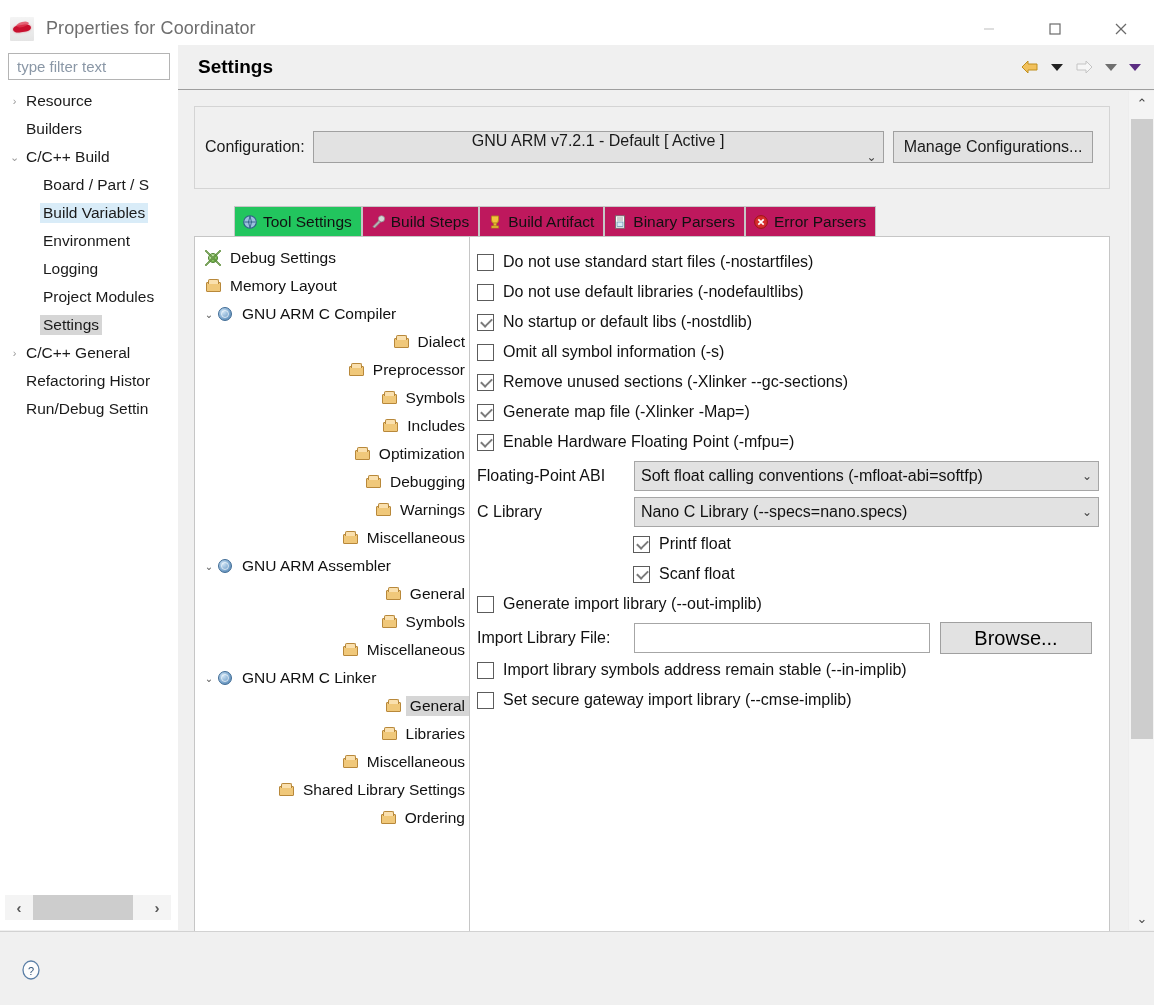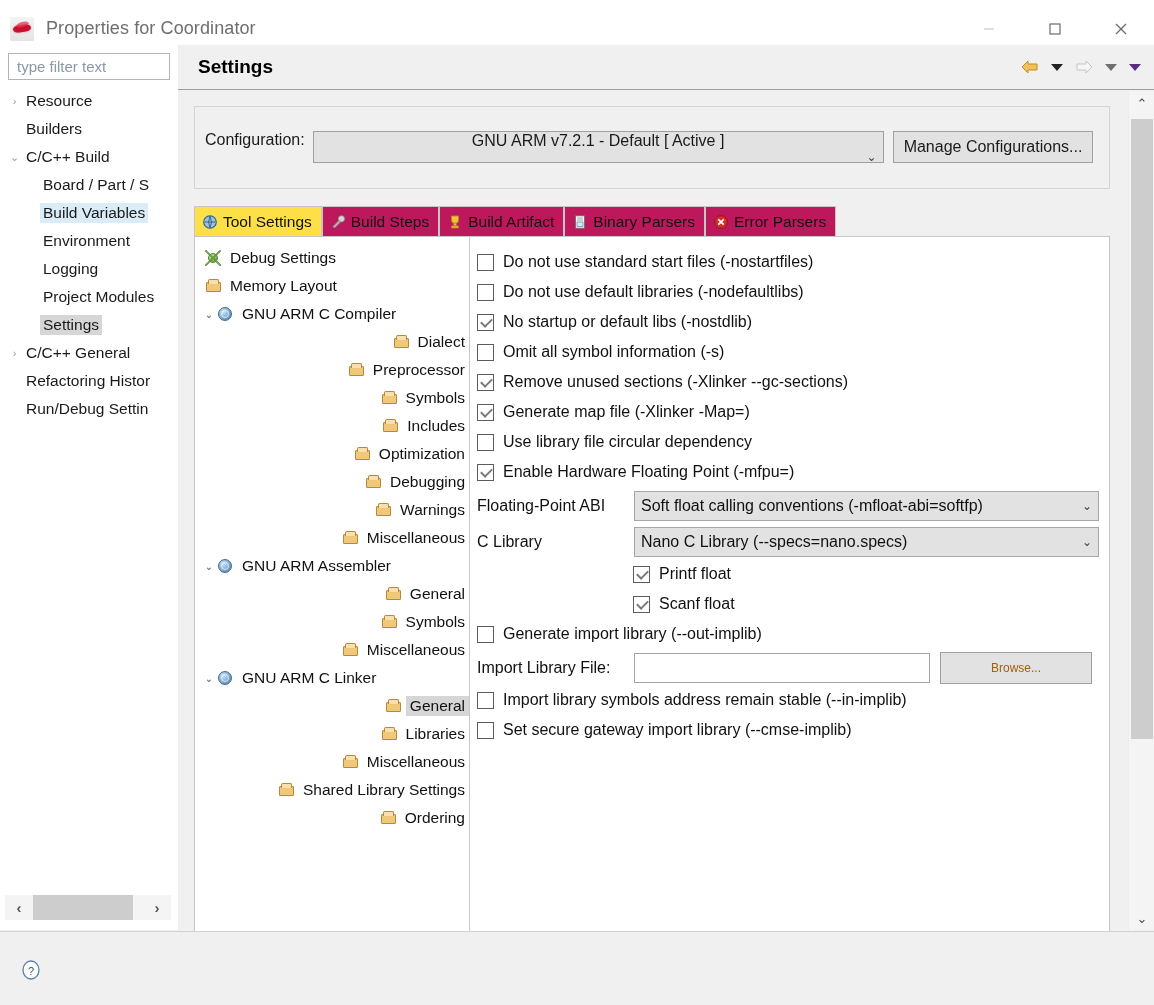--- a/index.html
+++ b/index.html
@@ -149,21 +149,21 @@
   
   .cfgbox {
     position: absolute; left: 16px; top: 15px;
     width: 916px; height: 83px;
     border: 1px solid #d4d4d4;
     background: #f0f0f0;
     box-sizing: border-box;
   }
   .cfgrow {
     position: absolute; left: 10px; top: 24px;
-    display: flex; align-items: flex-start;
+    display: flex; align-items: center;
   }
   .cfglabel { font-size: 16px; color: #1a1a1a; }
   .cfgselect {
     margin-left: 8px;
     width: 571px; height: 32px;
     border: 1px solid #a0a0a0;
     background: #e2e2e2;
     box-sizing: border-box;
     display: flex; align-items: center;
     padding: 0 6px;
@@ -195,21 +195,21 @@
     height: 31px; box-sizing: border-box;
     display: flex; align-items: center;
     padding: 0 9px 0 7px;
     font-size: 15.5px; color: #111;
     border: 1px solid #c6c6c6;
     border-bottom: none;
     background: #be185d;
     white-space: nowrap;
     gap: 5px;
   }
-  .tab.active { background: #fde047; border-color: #c6c6c6; }
+  .tab.active { background: #22c55e; border-color: #c6c6c6; margin-left: 40px; }
   .tabico { width: 16px; height: 16px; flex: 0 0 16px; position: relative; }
 
   
   .content {
     position: absolute; left: 16px; top: 145px;
     width: 916px; height: 778px;
     background: #ffffff;
     border: 1px solid #c6c6c6;
     box-sizing: border-box;
     display: flex;
@@ -346,21 +346,21 @@
     font-size: 16px; color: #111;
     padding: 0 6px;
     outline: none;
   }
   .browse-btn {
     margin-left: 10px;
     width: 152px; height: 32px;
     border: 1px solid #a0a0a0;
     background: #e2e2e2;
     display: flex; align-items: center; justify-content: center;
-    font-size: 12px; color: #a16207;
+    font-size: 20px; color: #000000;
     box-sizing: border-box;
   }
 
   
   .vscroll {
     position: absolute; right: 0; top: 46px;
     width: 26px; height: 839px;
     background: #f4f4f4;
     border-left: 1px solid #ededed;
     box-sizing: border-box;
@@ -671,24 +671,20 @@
             </div>
             <div class="cbrow">
               <span class="cb on"></span>
               <span>Remove unused sections (-Xlinker --gc-sections)</span>
             </div>
             <div class="cbrow">
               <span class="cb on"></span>
               <span>Generate map file (-Xlinker -Map=)</span>
             </div>
             <div class="cbrow">
-              <span class="cb"></span>
-              <span>Use library file circular dependency</span>
-            </div>
-            <div class="cbrow">
               <span class="cb on"></span>
               <span>Enable Hardware Floating Point (-mfpu=)</span>
             </div>
             <div class="fieldrow">
               <span class="flabel">Floating-Point ABI</span>
               <span class="fselect">
                 <span>Soft float calling conventions (-mfloat-abi=softfp)</span>
                 <span class="chev">⌄</span>
               </span>
             </div>

